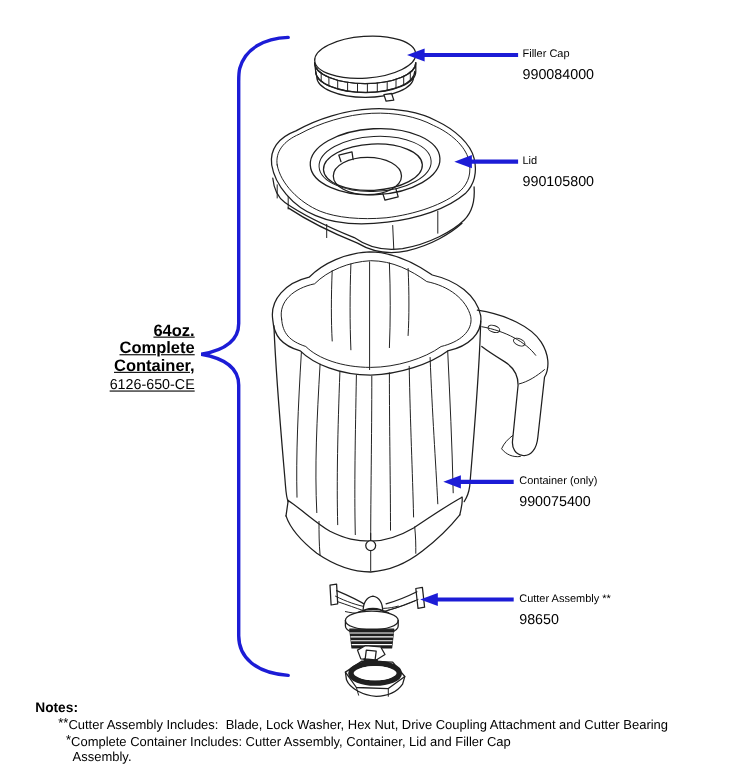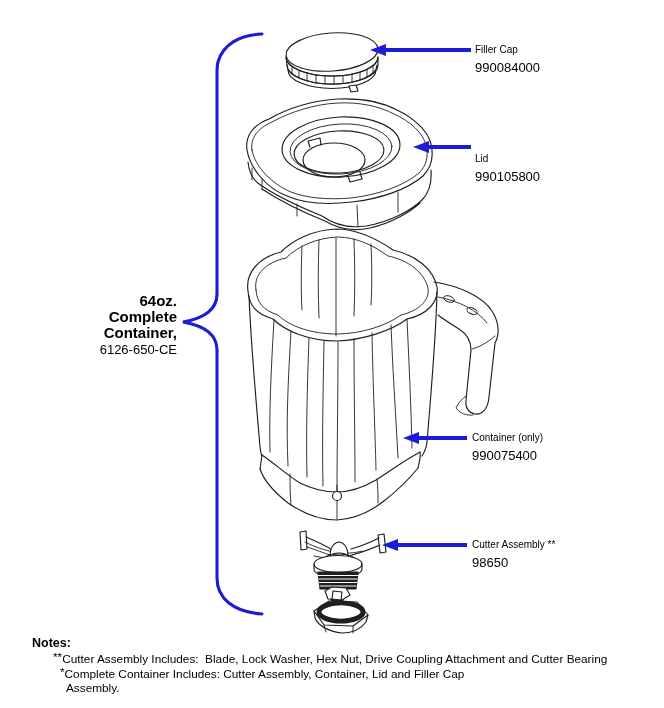--- a/index.html
+++ b/index.html
@@ -24,21 +24,21 @@
   
   .brace { fill:none; stroke-width:3.1; stroke-linecap:round; }
   .arrow-line { stroke-width:3.8; }
   .arrow-head { stroke:none; }
 
   
   .part-label { position:absolute; }
   .part-name { font-weight:normal; font-size:10px; line-height:14px; white-space:pre; }
   .part-number { font-size:13px; line-height:14px; margin-top:4px; white-space:pre; }
 
-  .bracket-label { position:absolute; left:40px; top:293px; width:137px; text-align:right; }
+  .bracket-label { position:absolute; left:40px; top:293px; width:137px; text-align:right;text-decoration:underline; }
   .bl-line { font-weight:bold; font-size:15px; line-height:16px; }
   .bl-part { font-size:13px; line-height:15px; margin-top:1px; }
 
   .notes { position:absolute; left:32px; top:636px; width:606px; font-size:11.8px; line-height:14.5px; }
   .notes-heading { font-weight:bold; font-size:12.5px; line-height:14px; margin-bottom:2px; }
   .note-item { padding-left:34px; white-space:pre-wrap; }
   .note-item.n1 { text-indent:-6px; }
   .note-item.n2 { text-indent:-13px; }
   .note-cont { padding-left:34px; white-space:pre-wrap; }
   .note-marker { position:relative; top:-2px; }
@@ -179,21 +179,21 @@
       <line class="arrow-line" stroke="#1c1cd6" x1="467" y1="545" x2="396" y2="545"></line>
       <polygon class="arrow-head" fill="#1c1cd6" points="382,545 398,539 398,551"></polygon>
     </g>
   </svg>
 
   <div class="part-label" style="left:475px; top:43px">
     <div class="part-name">Filler Cap</div>
     <div class="part-number">990084000</div>
   </div>
 
-  <div class="part-label" style="left:475px; top:152px">
+  <div class="part-label" style="left:475px; top:140px">
     <div class="part-name">Lid</div>
     <div class="part-number">990105800</div>
   </div>
 
   <div class="part-label" style="left:472px; top:431px">
     <div class="part-name">Container (only)</div>
     <div class="part-number">990075400</div>
   </div>
 
   <div class="part-label" style="left:472px; top:538px">

